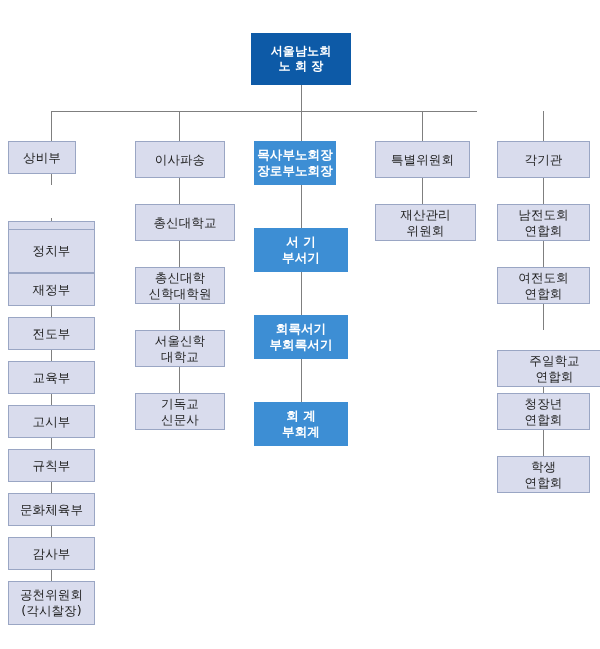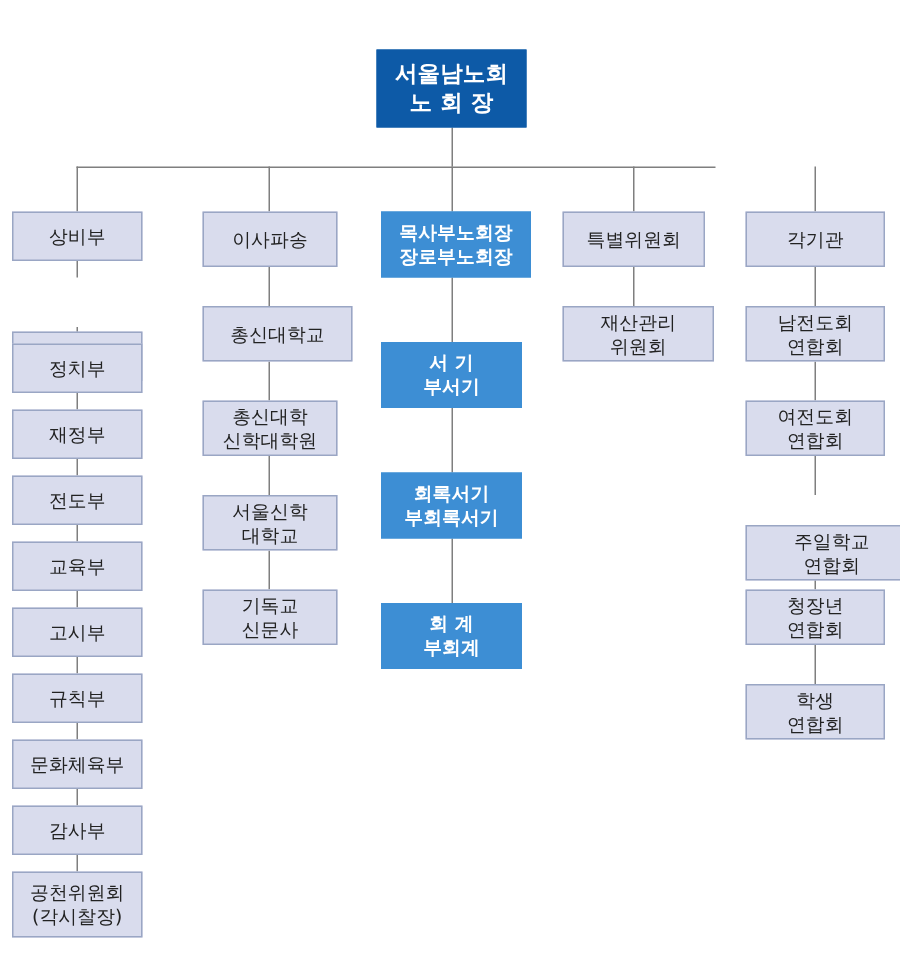--- a/index.html
+++ b/index.html
@@ -44,21 +44,21 @@
     background: #3d8ed4;
     border: 1px solid #3d8ed4;
     color: #ffffff;
     font-size: 12.5px;
     font-weight: 700;
   }
   .node.root {
     background: #0d5aa7;
     border: 1px solid #0d5aa7;
     color: #ffffff;
-    font-size: 15px;
+    font-size: 12px;
     font-weight: 700;
   }
 
   
   .conn {
     position: absolute;
     background: #7f7f7f;
     z-index: 1;
   }
   .conn.v { width: 1px; }
@@ -103,43 +103,43 @@
 
   <div class="conn v" style="left:543px; top:178px; height:26px;"></div>
   <div class="conn v" style="left:543px; top:241px; height:26px;"></div>
   <div class="conn v" style="left:543px; top:304px; height:26px;"></div>
   <div class="conn v" style="left:543px; top:367px; height:26px;"></div>
   <div class="conn v" style="left:543px; top:430px; height:26px;"></div>
 
   <div class="node root" style="left:251px; top:33px; width:100px; height:52px;">서울남노회
 노  회  장</div>
 
-  <div class="node light" style="left:8px; top:141px; width:87px; height:33px;">상비부</div>
+  <div class="node light" style="left:8px; top:141px; width:68px; height:33px;">상비부</div>
   <div class="node light" style="left:8px; top:185px; width:87px; height:33px;margin-top:36px;">헌의부</div>
-  <div class="node light" style="left:8px; top:229px; width:87px; height:33px;">정치부</div>
+  <div class="node light" style="left:8px; top:229px; width:87px; height:44px;">정치부</div>
   <div class="node light" style="left:8px; top:273px; width:87px; height:33px;">재정부</div>
   <div class="node light" style="left:8px; top:317px; width:87px; height:33px;">전도부</div>
   <div class="node light" style="left:8px; top:361px; width:87px; height:33px;">교육부</div>
   <div class="node light" style="left:8px; top:405px; width:87px; height:33px;">고시부</div>
   <div class="node light" style="left:8px; top:449px; width:87px; height:33px;">규칙부</div>
   <div class="node light" style="left:8px; top:493px; width:87px; height:33px;">문화체육부</div>
   <div class="node light" style="left:8px; top:537px; width:87px; height:33px;">감사부</div>
   <div class="node light" style="left:8px; top:581px; width:87px; height:44px;">공천위원회
 (각시찰장)</div>
 
   <div class="node light" style="left:135px; top:141px; width:90px; height:37px;">이사파송</div>
   <div class="node light" style="left:135px; top:204px; width:100px; height:37px;">총신대학교</div>
   <div class="node light" style="left:135px; top:267px; width:90px; height:37px;">총신대학
 신학대학원</div>
   <div class="node light" style="left:135px; top:330px; width:90px; height:37px;">서울신학
 대학교</div>
   <div class="node light" style="left:135px; top:393px; width:90px; height:37px;">기독교
 신문사</div>
 
-  <div class="node accent" style="left:254px; top:141px; width:100px; height:44px;">목사부노회장
+  <div class="node accent" style="left:254px; top:141px; width:82px; height:44px;">목사부노회장
 장로부노회장</div>
   <div class="node accent" style="left:254px; top:228px; width:94px; height:44px;">서    기
 부서기</div>
   <div class="node accent" style="left:254px; top:315px; width:94px; height:44px;">회록서기
 부회록서기</div>
   <div class="node accent" style="left:254px; top:402px; width:94px; height:44px;">회    계
 부회계</div>
 
   <div class="node light" style="left:375px; top:141px; width:95px; height:37px;">특별위원회</div>
   <div class="node light" style="left:375px; top:204px; width:101px; height:37px;">재산관리

